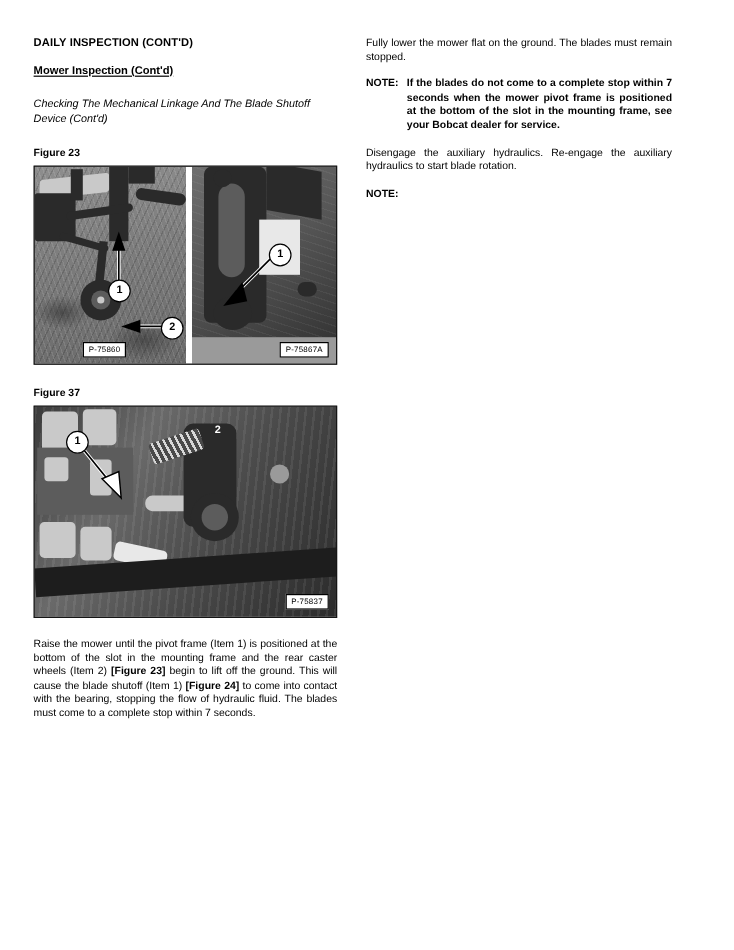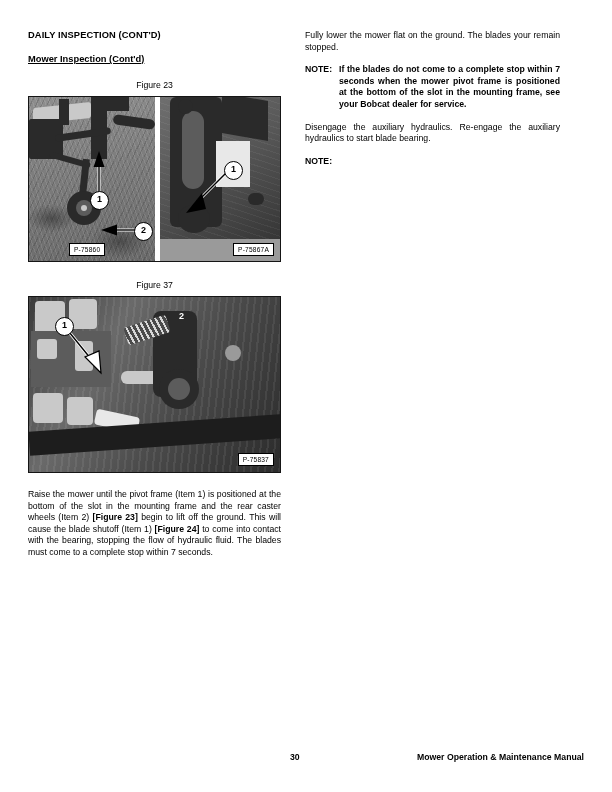--- a/index.html
+++ b/index.html
@@ -48,23 +48,22 @@
     text-decoration: underline;
   }
   .h-ital {
     font-size: 9px;
     font-style: italic;
     line-height: 12.5px;
     margin: 0 0 17px 0;
   }
   .fig-cap {
     font-size: 8.7px;
-    font-weight: normal;
+    font-weight: bold;
     margin: 0 0 6px 0;
-    text-align: center;
   }
 
   
   p.body {
     font-size: 8.7px;
     line-height: 11.6px;
     text-align: justify;
     margin: 0 0 11px 0;
   }
   p.body:last-child { margin-bottom: 0; }
@@ -199,20 +198,21 @@
 </style>
 </head>
 <body>
 
 <div class="page">
 
   <div class="col-left">
 
     <div class="h-main">DAILY INSPECTION (CONT'D)</div>
     <div class="h-sub">Mower Inspection (Cont'd)</div>
+    <div class="h-ital">Checking The Mechanical Linkage And The Blade Shutoff Device (Cont'd)</div>
 
     <div class="fig-cap">Figure 23</div>
     <div class="figure fig23">
 
       <div class="panel p23a">
         <div class="ph ph-grass"></div>
 
         <div class="shp bar-lite" style="left:4px;  top:8px;  width:58px; height:16px; transform:skewY(-6deg); border-radius:3px;"></div>
         <div class="shp bar-dark" style="left:0px;  top:22px; width:34px; height:40px; border-radius:2px;"></div>
         <div class="shp bar-dark" style="left:30px; top:2px;  width:10px; height:26px;"></div>
@@ -300,33 +300,29 @@
 
       <div class="photo-id" style="right:6px; bottom:6px;">P-75837</div>
     </div>
 
     <p class="body" style="margin-top:16px;"><span>Raise the mower until the pivot frame (Item 1) is positioned at the bottom of the slot in the mounting frame and the rear caster wheels (Item 2) </span><span class="b">[Figure 23]</span><span> begin to lift off the ground. This will cause the blade shutoff (Item 1) </span><span class="b">[Figure 24]</span><span> to come into contact with the bearing, stopping the flow of hydraulic fluid. The blades must come to a complete stop within 7 seconds.</span></p>
 
   </div>
 
   <div class="col-right">
 
-    <p class="body">Fully lower the mower flat on the ground. The blades your remain stopped.</p>
+    <p class="body">Fully lower the mower flat on the ground. The blades must remain stopped.</p>
 
     <div class="note">
       <span class="note-lbl">NOTE:</span>
       <span class="note-txt">If the blades do not come to a complete stop within 7 seconds when the mower pivot frame is positioned at the bottom of the slot in the mounting frame, see your Bobcat dealer for service.</span>
     </div>
 
-    <p class="body">Disengage the auxiliary hydraulics. Re-engage the auxiliary hydraulics to start blade bearing.</p>
+    <p class="body">Disengage the auxiliary hydraulics. Re-engage the auxiliary hydraulics to start blade rotation.</p>
 
     <div class="note">
       <span class="note-lbl">NOTE:</span>
     </div>
 
   </div>
 
-  <div class="footer">
-    <span class="pg-num">30</span>
-    <span class="manual-title">Mower Operation &amp; Maintenance Manual</span>
-  </div>
 
 </div>
 
 </body></html>

